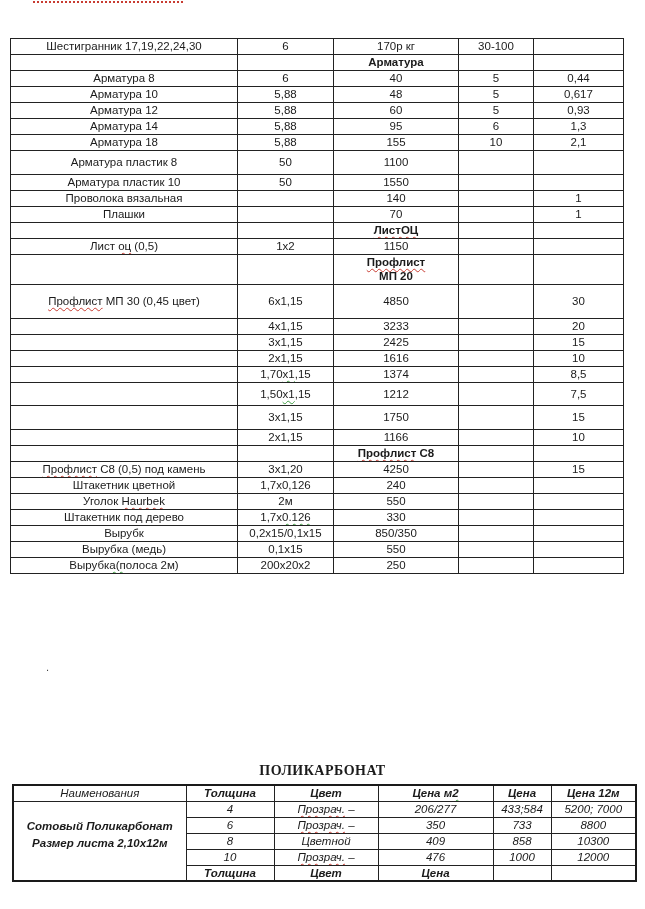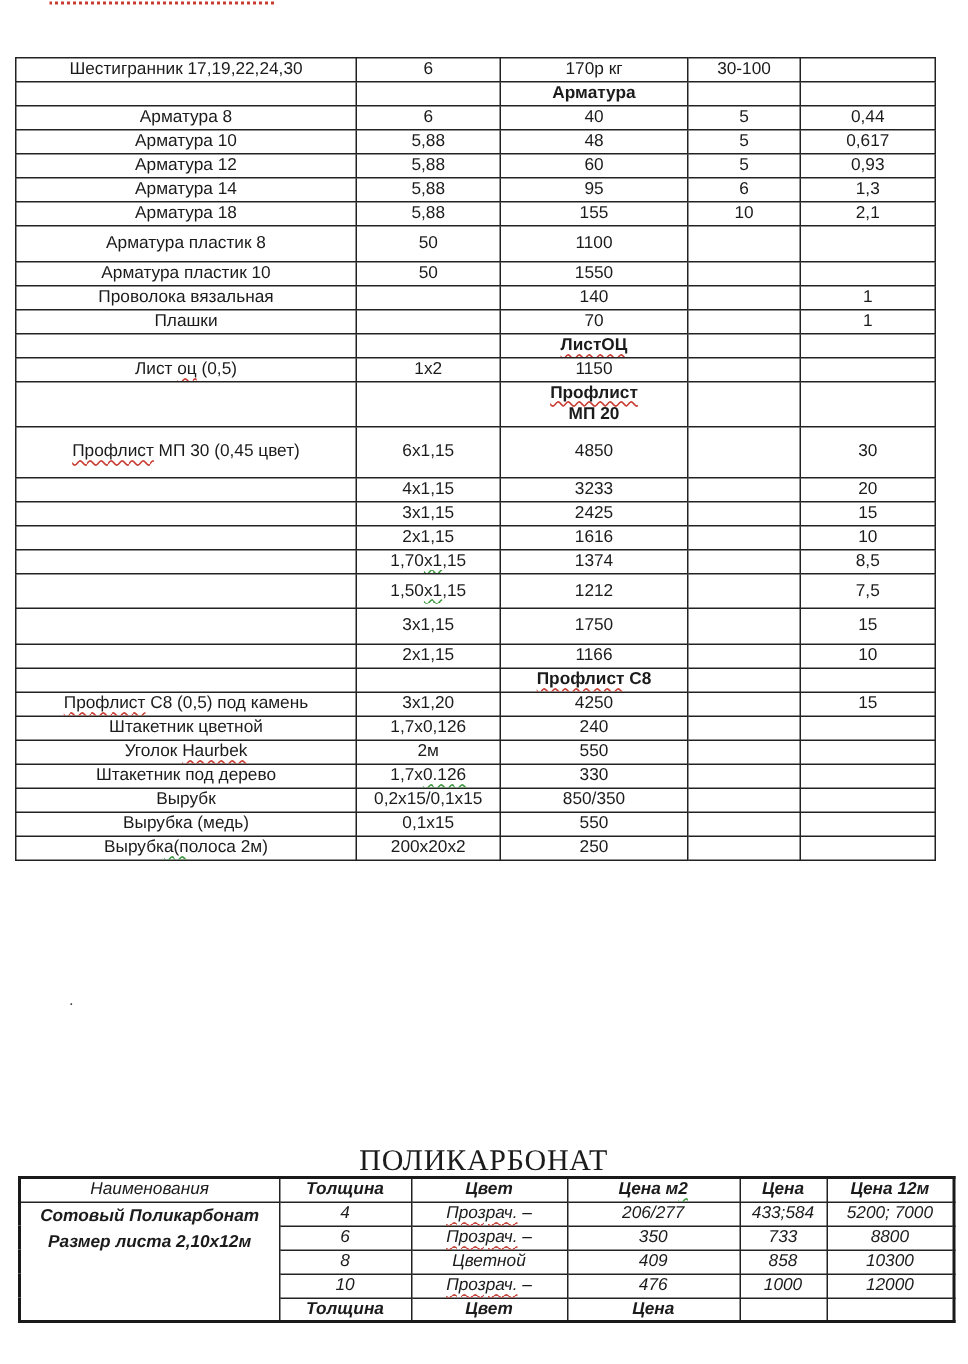--- a/index.html
+++ b/index.html
@@ -29,27 +29,27 @@
   #top-table tr:nth-child(20){height:23px;}
   #top-table tr:nth-child(21){height:24px;}
   
   #top-squiggle{
     position:absolute;top:1px;left:33px;width:150px;height:2px;
     background:repeating-linear-gradient(90deg,#c83c32 0 2px,transparent 2px 4px);
   }
   #stray-dot{position:absolute;top:661px;left:46px;font-size:11px;color:#444;}
   #heading{
     position:absolute;top:763px;left:0;width:645px;text-align:center;
-    font-family:"Liberation Serif", serif;font-weight:normal;font-size:20px;letter-spacing:0.5px;
+    font-family:"Liberation Serif", serif;font-weight:bold;font-size:14px;letter-spacing:0.5px;
   }
   
   #bottom-table{position:absolute;top:784px;left:12px;width:623px;font-style:italic;}
   #bottom-table{border:2px solid #1a1a1a;}
   #bottom-table tr{height:16px;}
-  #bottom-table td.merged{vertical-align:top;line-height:1.5;padding-top:1px;}
+  #bottom-table td.merged{vertical-align:top;line-height:1.5;padding-top:16px;}
 </style>
 </head>
 <body>
 
 <div id="top-squiggle"></div>
 
 <table id="top-table">
   <colgroup>
     <col style="width:227px">
       <col style="width:96px">

